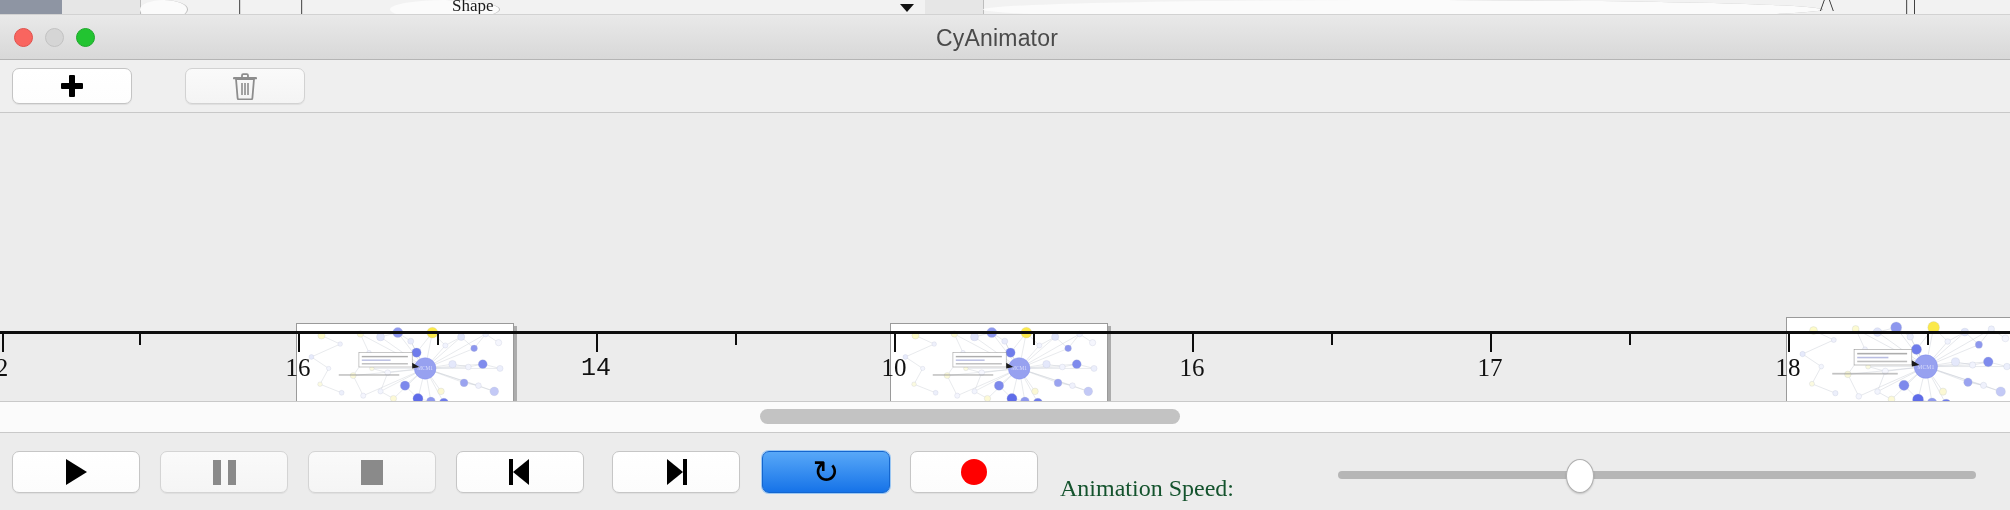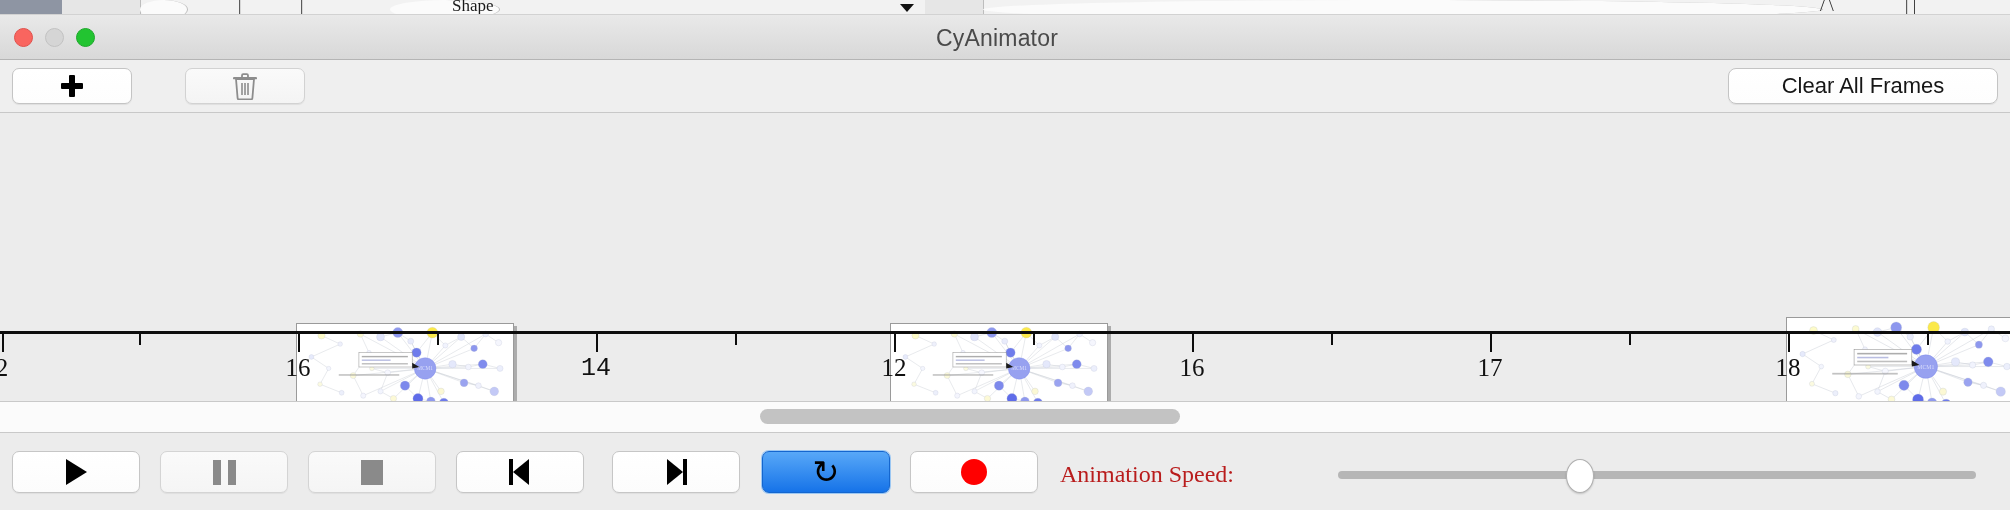--- a/index.html
+++ b/index.html
@@ -191,21 +191,21 @@
   .ico-next::after {
     content: ""; position: absolute; right: 6px; top: 0;
     width: 0; height: 0;
     border-top: 13px solid transparent; border-bottom: 13px solid transparent;
     border-left: 16px solid #000;
   }
   .ico-loop { font-size: 32px; line-height: 32px; color: #000; font-weight: 500; }
   .ico-record { width: 26px; height: 26px; border-radius: 50%; background: #ff0000; }
 
   .speed-label {
-    position: absolute; top: 28px; font-size: 24px; color: #b91c1c;
+    position: absolute; top: 42px; font-size: 24px; color: #14532d;
     font-family: "Liberation Serif", "DejaVu Serif", serif;
   }
   .slider { position: absolute; top: 38px; height: 8px; }
   .slider-track {
     position: absolute; left: 0; right: 0; top: 0; height: 8px;
     background: #b6b6b6; border-radius: 4px;
   }
   .slider-thumb {
     position: absolute; top: -12px; width: 26px; height: 32px;
     border-radius: 50%; background: #ffffff; border: 1px solid #b0b0b0;
@@ -249,21 +249,20 @@
         <span class="plus-icon"></span>
       </div>
       <div class="tbtn disabled" id="btn-del">
         <svg width="24" height="28" viewBox="0 0 24 28">
           <path d="M3 7 h18 l-1.6 19 a1.6 1.6 0 0 1 -1.6 1.5 H6.2 a1.6 1.6 0 0 1 -1.6 -1.5 Z" fill="none" stroke="#8d8d8d" stroke-width="1.8"></path>
           <path d="M1 6.2 h22" stroke="#8d8d8d" stroke-width="2.2" stroke-linecap="round"></path>
           <path d="M9 6 V3.4 a1.2 1.2 0 0 1 1.2 -1.2 h3.6 a1.2 1.2 0 0 1 1.2 1.2 V6" fill="none" stroke="#8d8d8d" stroke-width="1.8"></path>
           <path d="M9 11 V23 M12 11 V23 M15 11 V23" stroke="#8d8d8d" stroke-width="1.6"></path>
         </svg>
       </div>
-      <div class="tbtn" id="btn-clear">Clear All Frames</div>
     </div>
 
     <div class="timeline">
       <div class="frames-layer">
           <div class="frame" style="left: 296px; top: 210px; width: 218px; height: 88px;">
             <div class="frame-inner">
               <svg class="graph-svg" viewBox="0 0 300 120" preserveAspectRatio="none">
                 <rect width="300" height="120" fill="#ffffff"></rect>
                 <line x1="34" y1="16" x2="60" y2="28" stroke="#c9cdd6" stroke-width="0.6"></line>
                 <line x1="60" y1="28" x2="20" y2="46" stroke="#c9cdd6" stroke-width="0.6"></line>
@@ -588,21 +587,21 @@
         </div>
       <div class="axis">
         <div class="axis-line"></div>
       <div class="tick major" style="left: 2px;"></div>
           <div class="tick-label" style="left: 2px;">2</div>
           <div class="tick major" style="left: 298px;"></div>
           <div class="tick-label" style="left: 298px;">16</div>
           <div class="tick major" style="left: 596px;"></div>
           <div class="tick-label" style="left: 596px; font-family: Liberation Mono, monospace;">14</div>
           <div class="tick major" style="left: 894px;"></div>
-          <div class="tick-label" style="left: 894px;">12</div>
+          <div class="tick-label" style="left: 894px;">10</div>
           <div class="tick major" style="left: 1192px;"></div>
           <div class="tick-label" style="left: 1192px;">16</div>
           <div class="tick major" style="left: 1490px;"></div>
           <div class="tick-label" style="left: 1490px;">17</div>
           <div class="tick major" style="left: 1788px;"></div>
           <div class="tick-label" style="left: 1788px;">18</div>
           <div class="tick minor" style="left: 139px;"></div>
           <div class="tick minor" style="left: 437px;"></div>
           <div class="tick minor" style="left: 735px;"></div>
           <div class="tick minor" style="left: 1033px;"></div>

